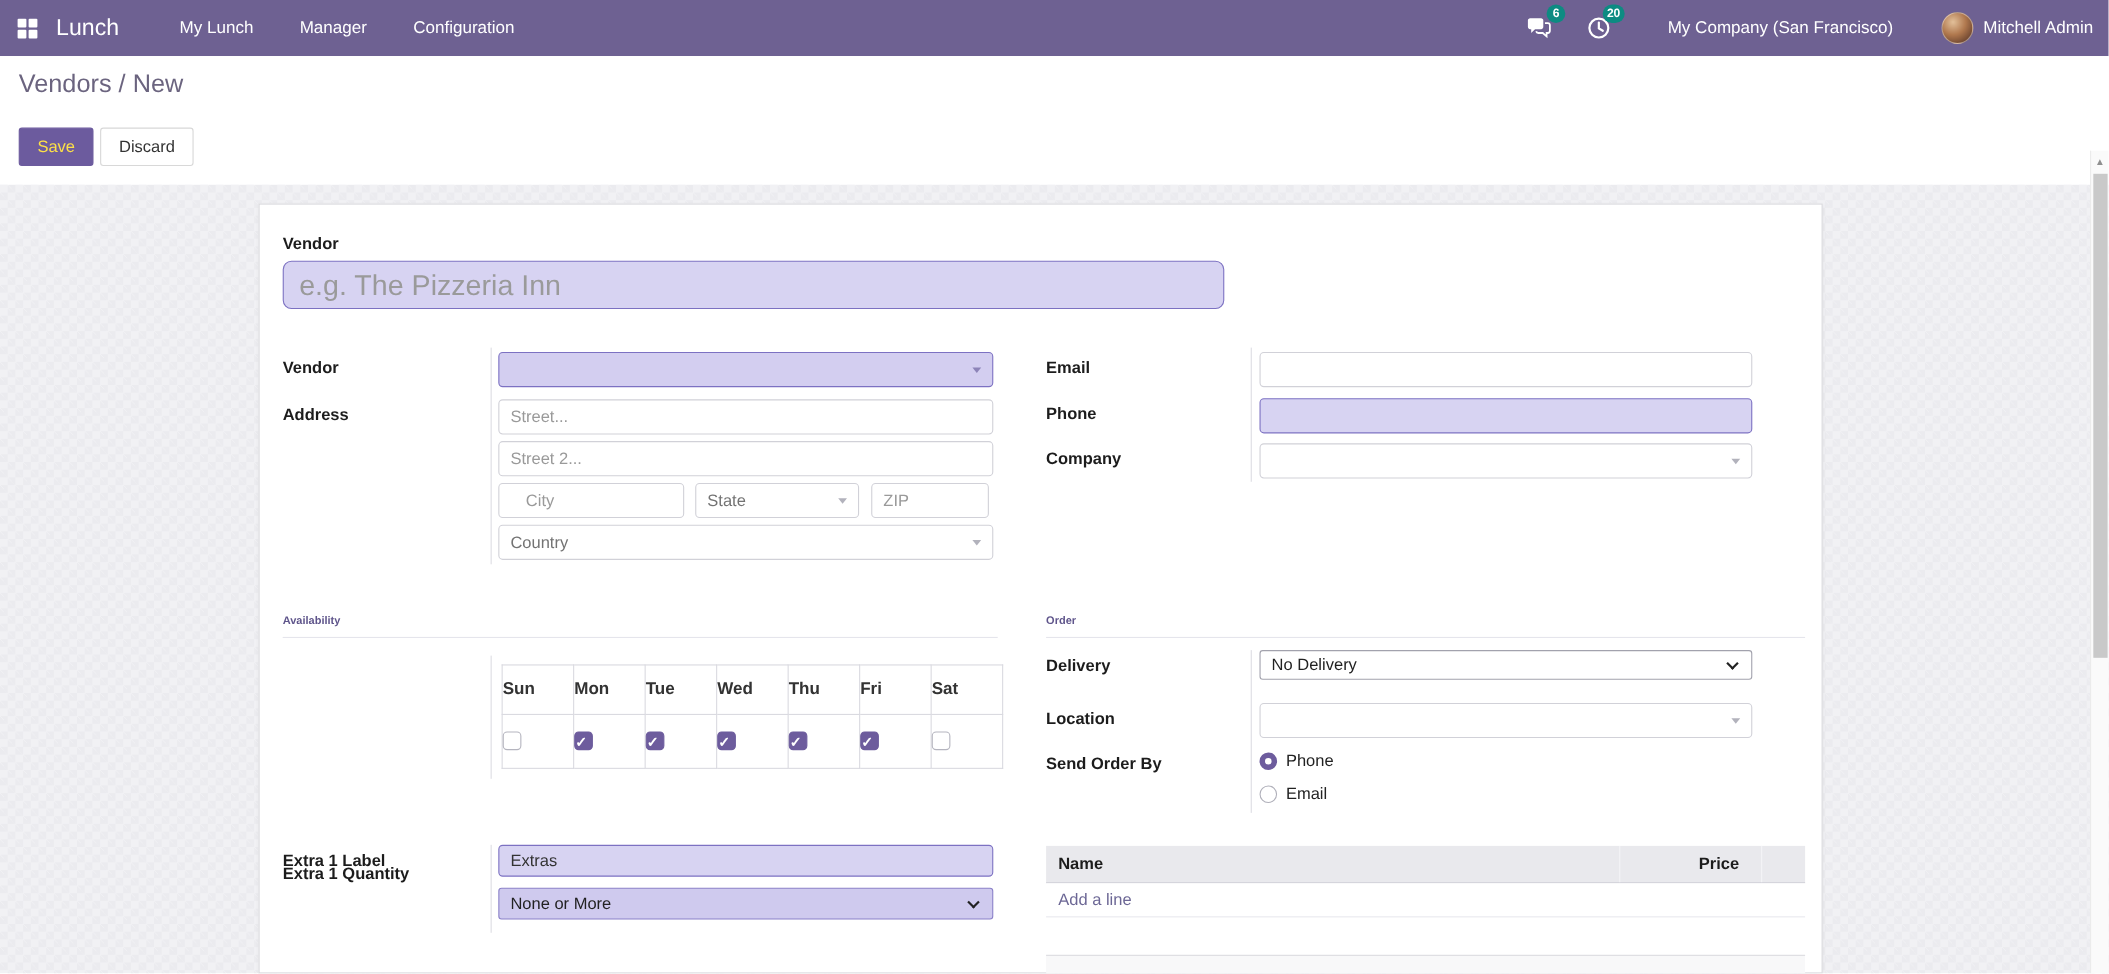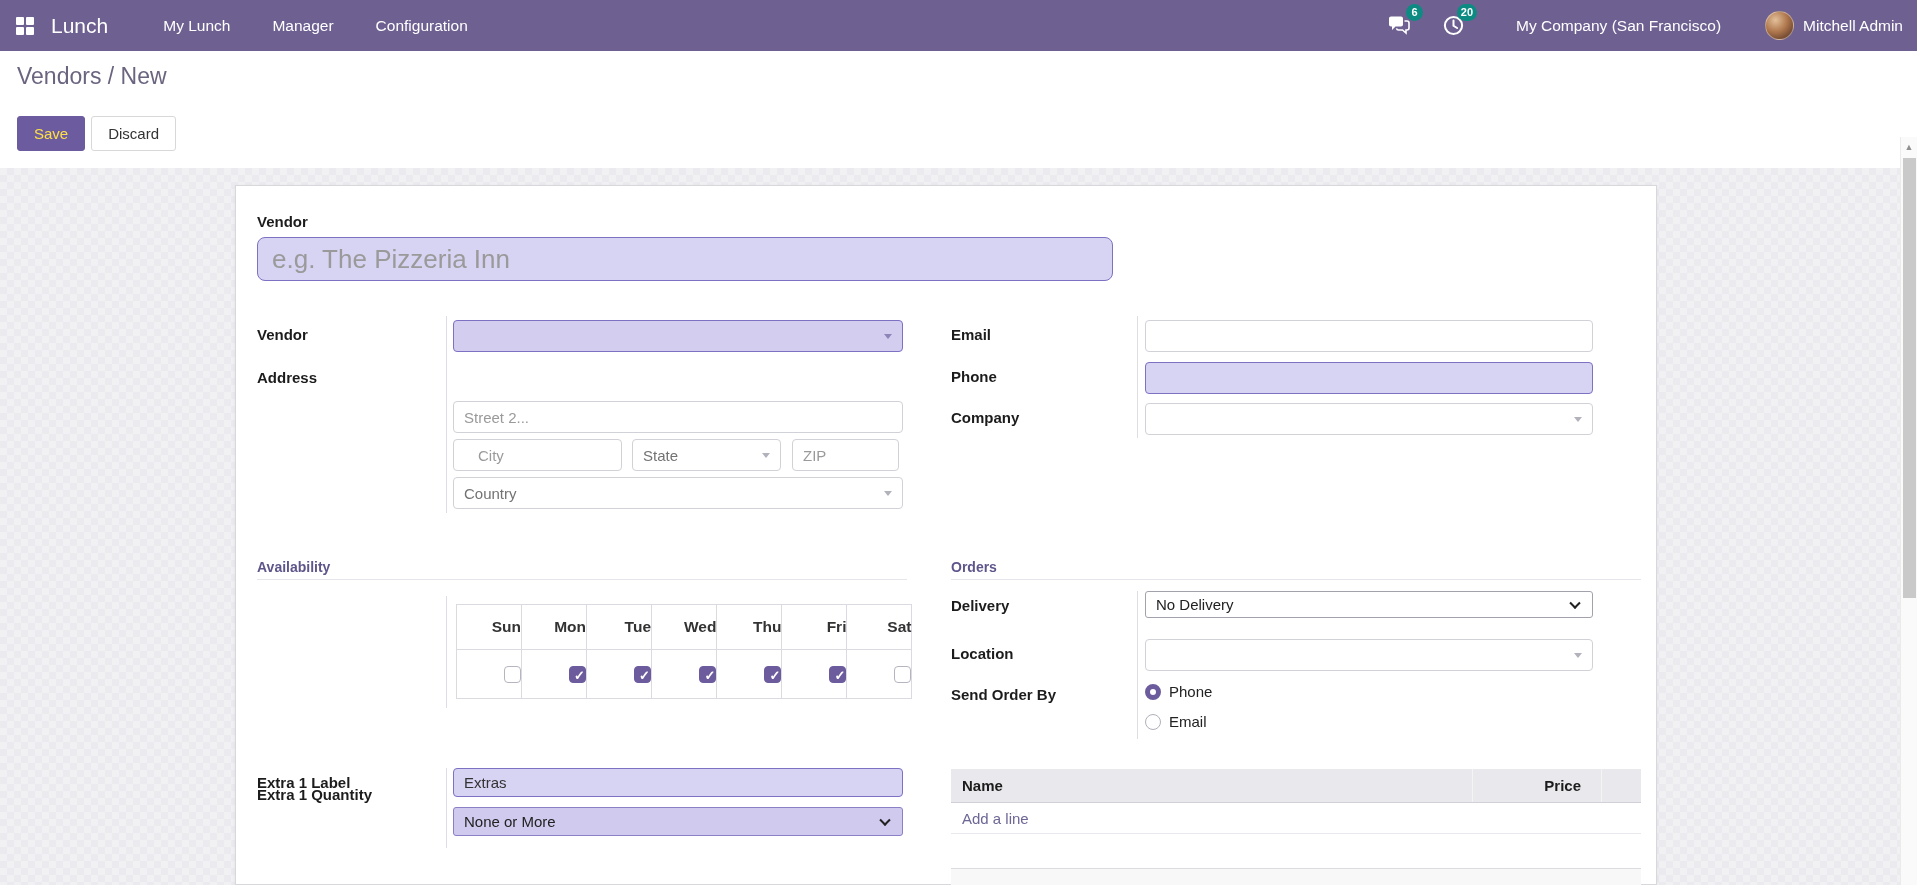--- a/index.html
+++ b/index.html
@@ -54,26 +54,26 @@
   .caret { position:absolute; right:10px; top:50%; margin-top:-2px; width:0; height:0;
            border-left:4px solid transparent; border-right:4px solid transparent; border-top:5px solid #b2b2bc; }
   .caret-purple { border-top-color:#8d84b8; }
   .nselect { position:absolute; background:#fff; border:1px solid #a2a2ad; border-radius:3px;
              font-size:15px; color:#222; display:flex; align-items:center; padding:0 30px 0 10px; cursor:pointer; }
   .nselect-purple { background:#cfcaee; border-color:#8a80c8; }
   .chev { position:absolute; right:13px; top:50%; width:8px; height:8px;
           border-right:2px solid #222; border-bottom:2px solid #222; transform:translateY(-72%) rotate(45deg); }
 
   .vsep { position:absolute; width:1px; background:#dddde3; }
-  .sec-title { position:absolute; font-size:14px; font-weight:bold; color:#5f558b; }
+  .sec-title { position:absolute; font-size:10px; font-weight:bold; color:#5f558b; }
   .sec-line { position:absolute; height:1px; background:#e5e5ec; }
 
   
   .days-table { position:absolute; left:220px; top:418px; border-collapse:collapse; table-layout:fixed; }
-  .days-table th, .days-table td { border:1px solid #dadae0; width:65px; text-align:right;padding-left:32px; }
+  .days-table th, .days-table td { border:1px solid #dadae0; width:65px; text-align:left; }
   .days-table th { height:45px; font-size:15.5px; font-weight:bold; color:#333; background:#fff; }
   .days-table td { height:49px; }
   .cbx { display:inline-block; width:17px; height:17px; border:1px solid #b5b5bf; border-radius:4px;
          background:#fff; vertical-align:middle; cursor:pointer; position:relative; }
   .cbx.checked { background:#6d5c9d; border-color:#6d5c9d; }
   .cbx.checked::after { content:"\2713"; position:absolute; left:0; top:0; width:100%; height:100%;
                         color:#fff; font-size:13px; font-weight:bold; line-height:17px; }
 
   
   .radio-row { position:absolute; display:flex; align-items:center; gap:8px; }
@@ -158,20 +158,21 @@
     <div class="vsep" style="left:210px; top:130px; height:197px;"></div>
     <div class="vsep" style="left:901px; top:130px; height:122px;"></div>
 
     <div class="lbl" style="left:21px; top:140px;">Vendor</div>
     <div class="m2o m2o-purple" style="left:217px; top:134px; width:450px; height:32px;">
       <span></span>
       <span class="caret caret-purple"></span>
     </div>
 
     <div class="lbl" style="left:21px; top:183px;">Address</div>
+    <input class="inp" style="left: 217px; top: 177px; width: 450px; height: 32px;" placeholder="Street...">
     <input class="inp" style="left: 217px; top: 215px; width: 450px; height: 32px;" placeholder="Street 2...">
     <input class="inp" style="left: 217px; top: 253px; width: 169px; height: 32px; padding-left: 24px;" placeholder="City">
     <div class="m2o" style="left:396px; top:253px; width:149px; height:32px;">
       <span class="ph">State</span>
       <span class="caret"></span>
     </div>
     <input class="inp" style="left: 556px; top: 253px; width: 107px; height: 32px;" placeholder="ZIP">
     <div class="m2o" style="left:217px; top:291px; width:450px; height:32px;">
       <span class="ph">Country</span>
       <span class="caret"></span>
@@ -207,21 +208,21 @@
         <td><span class="cbx checked"></span></td>
         <td><span class="cbx checked"></span></td>
         <td><span class="cbx checked"></span></td>
         <td><span class="cbx checked"></span></td>
         <td><span class="cbx checked"></span></td>
         <td><span class="cbx"></span></td>
       </tr>
     </tbody>
       </table>
 
-    <div class="sec-title" style="left:715px; top:373px;">Orders</div>
+    <div class="sec-title" style="left:715px; top:373px;">Order</div>
     <div class="sec-line" style="left:715px; top:393px; width:690px;"></div>
     <div class="vsep" style="left:901px; top:405px; height:148px;"></div>
 
     <div class="lbl" style="left:715px; top:411px;">Delivery</div>
     <div class="nselect" style="left:909px; top:405px; width:448px; height:27px;">
       <span>No Delivery</span>
       <span class="chev"></span>
     </div>
 
     <div class="lbl" style="left:715px; top:459px;">Location</div>

